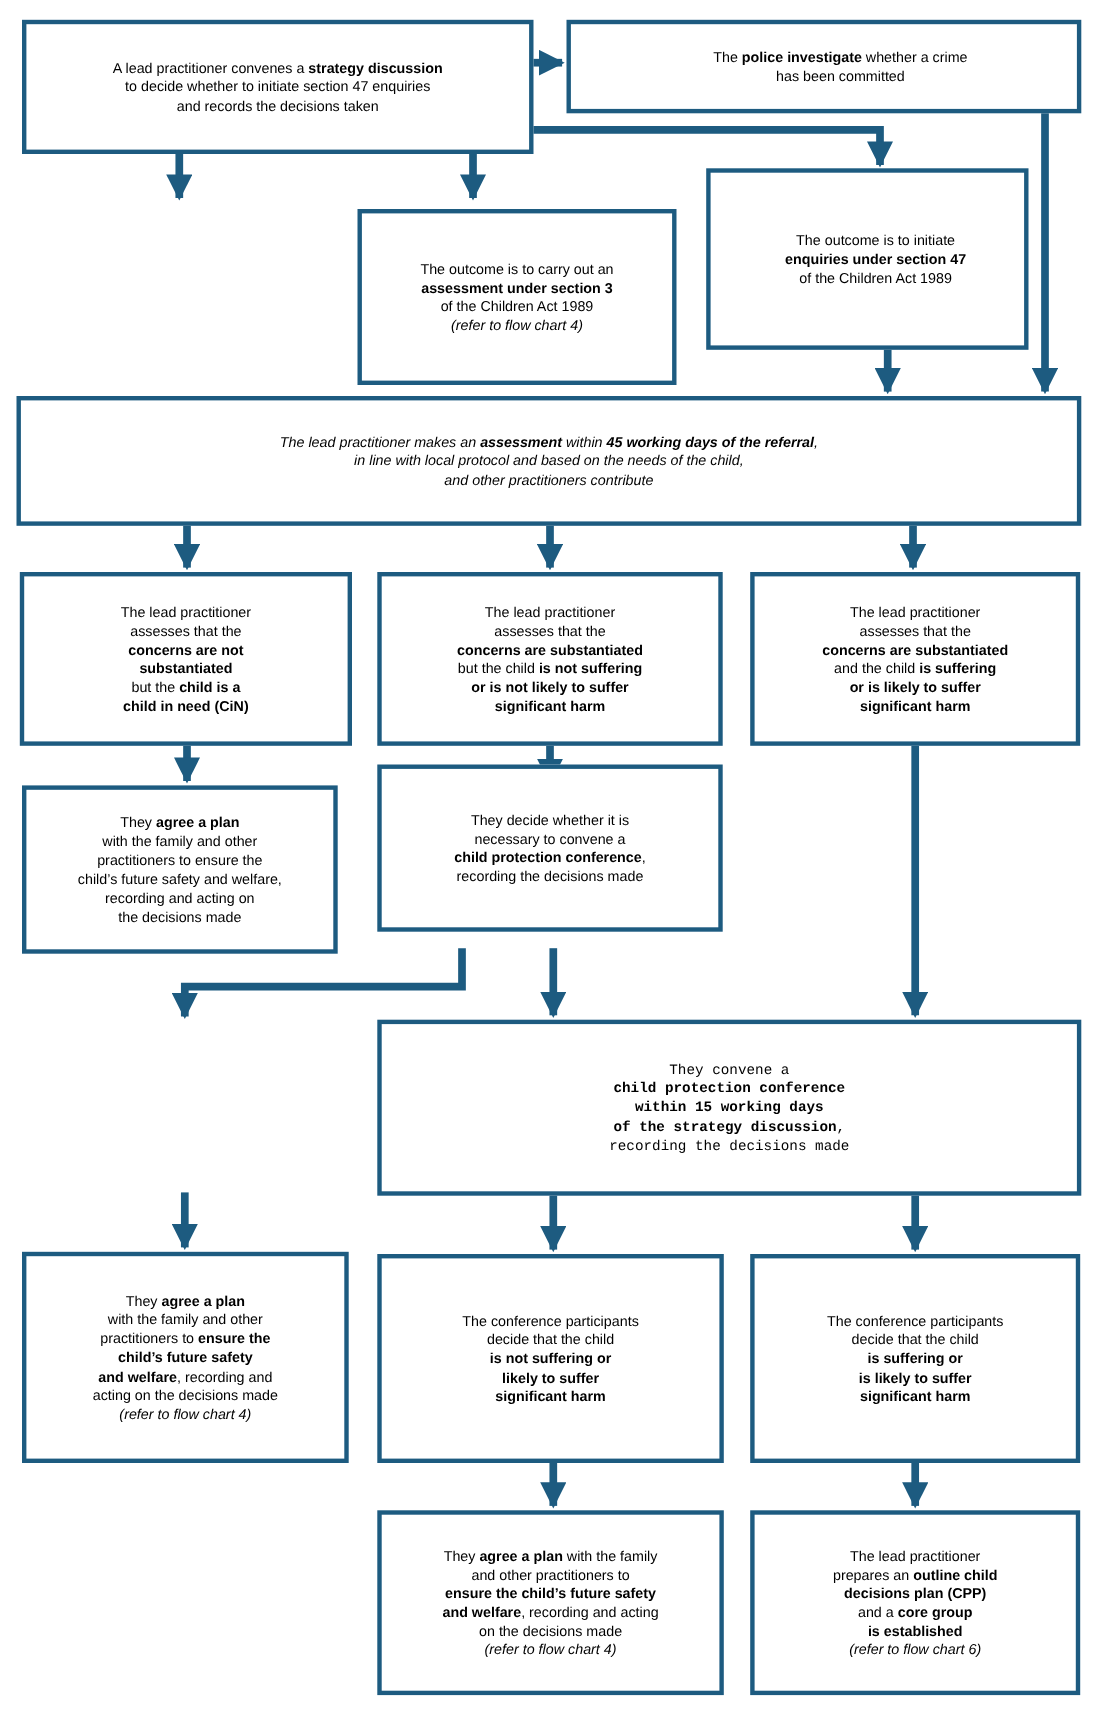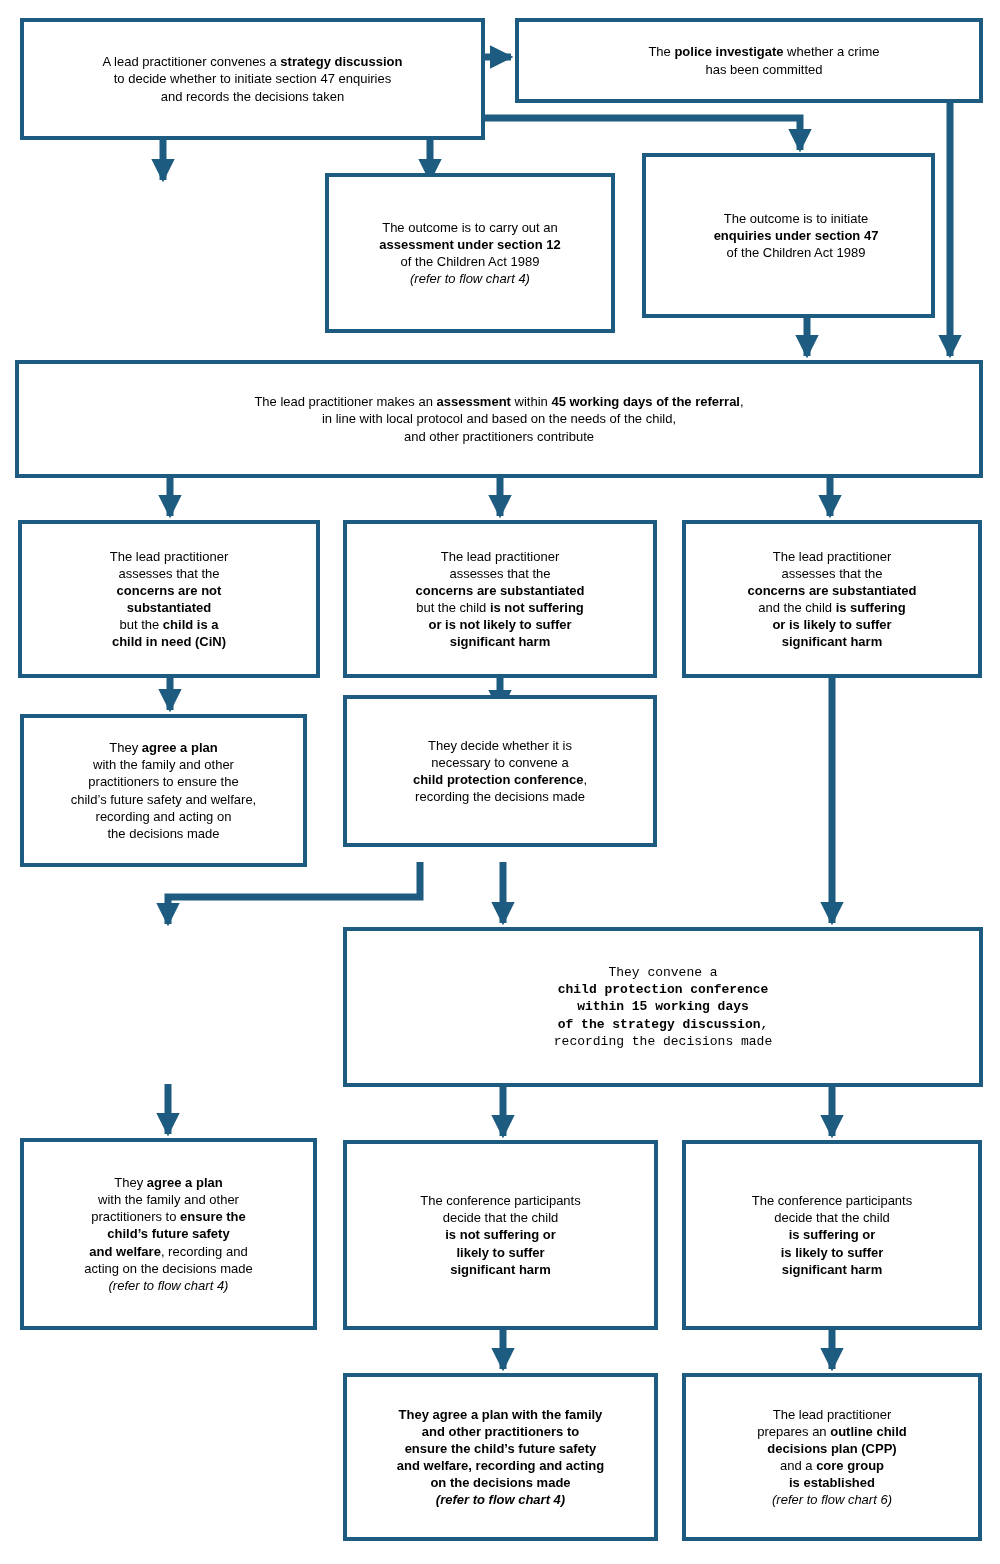--- a/index.html
+++ b/index.html
@@ -64,34 +64,34 @@
 to decide whether to initiate section 47 enquiries
 and records the decisions taken</div>
   </div>
 
   <div class="box" style="left:515px; top:18px; width:468px; height:85px;padding-left:30px;">
     <div class="box-text">The <b>police investigate</b> whether a crime
 has been committed</div>
   </div>
 
 
-  <div class="box" style="left:325px; top:173px; width:290px; height:160px;">
+  <div class="box" style="left:325px; top:190px; width:290px; height:160px;">
     <div class="box-text">The outcome is to carry out an
-<b>assessment under section 12</b>
+<b>assessment under section 3</b>
 of the Children Act 1989
 <i>(refer to flow chart 4)</i></div>
   </div>
 
   <div class="box" style="left:642px; top:153px; width:293px; height:165px;padding-left:15px;">
     <div class="box-text">The outcome is to initiate
 <b>enquiries under section 47</b>
 of the Children Act 1989</div>
   </div>
 
-  <div class="box" style="left:15px; top:360px; width:968px; height:118px;">
+  <div class="box" style="left:15px; top:360px; width:968px; height:118px;font-style:italic;">
     <div class="box-text">The lead practitioner makes an <b>assessment</b> within <b>45 working days of the referral</b>,
 in line with local protocol and based on the needs of the child,
 and other practitioners contribute</div>
   </div>
 
   <div class="box" style="left:18px; top:520px; width:302px; height:158px;">
     <div class="box-text">The lead practitioner
 assesses that the
 <b>concerns are not
 substantiated</b>
@@ -161,21 +161,21 @@
   </div>
 
   <div class="box" style="left:682px; top:1140px; width:300px; height:190px;">
     <div class="box-text">The conference participants
 decide that the child
 <b>is suffering or
 is likely to suffer
 significant harm</b></div>
   </div>
 
-  <div class="box" style="left:343px; top:1373px; width:315px; height:168px;font-weight:bold;">
+  <div class="box" style="left:343px; top:1373px; width:315px; height:168px;">
     <div class="box-text">They <b>agree a plan</b> with the family
 and other practitioners to
 <b>ensure the child’s future safety
 and welfare</b>, recording and acting
 on the decisions made
 <i>(refer to flow chart 4)</i></div>
   </div>
 
   <div class="box" style="left:682px; top:1373px; width:300px; height:168px;">
     <div class="box-text">The lead practitioner

